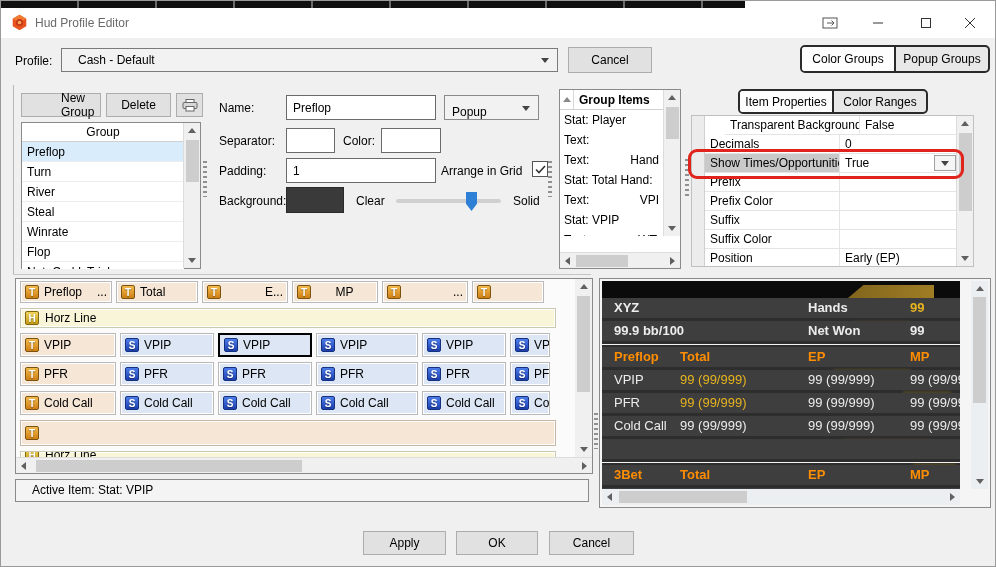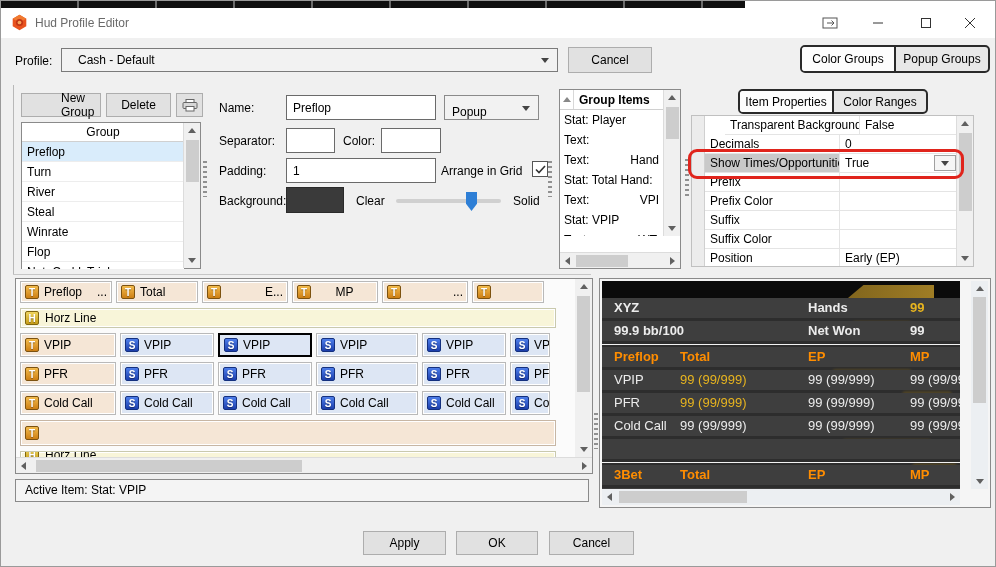--- a/index.html
+++ b/index.html
@@ -104,21 +104,21 @@
   .ecell.t { background:#f5e6d6; }
   .ecell.s { background:#dde6f4; }
   .ecell.selcell { border:2px solid #000; box-shadow:none; }
   .ecell .celllbl { flex:1; display:flex; }
   .icon-sq { width:14px; height:14px; border-radius:2px; font-size:10px; font-weight:bold; color:#fff; display:inline-flex; align-items:center; justify-content:center; flex:0 0 auto; text-shadow:0 1px 1px rgba(0,0,0,.4); }
   .icon-T { background:linear-gradient(#f3bb4d,#cd7f14); border:1px solid #7c5210; }
   .icon-S { background:linear-gradient(#4d7de9,#1c3fae); border:1px solid #14307e; }
   .icon-H { background:linear-gradient(#eed45e,#c79d17); border:1px solid #80660e; }
   .hline-row { background:#f8f5d9; border:1px solid #c9c9ad; box-shadow:inset 0 0 0 1px #ffffff; display:flex; align-items:center; gap:6px; padding:0 4px; font-size:12px; }
   .bar-row { background:#f5e6d6; border:1px solid #c7b6a4; box-shadow:inset 0 0 0 1px #ffffff; display:flex; align-items:center; gap:6px; padding:0 4px; font-size:12px; }
-  #active-item-bar { position:absolute; left:14px; top:478px; width:574px; height:23px; border:1px solid #8a8a8a; background:#f4f4f4; font-size:12px; line-height:21px; padding-left:9px; }
+  #active-item-bar { position:absolute; left:14px; top:478px; width:574px; height:23px; border:1px solid #8a8a8a; background:#f4f4f4; font-size:12px; line-height:21px; padding-left:16px; }
 
   
   #preview-panel { position:absolute; left:598px; top:277px; width:392px; height:230px; border:1px solid #8a8a8a; background:#f5f5f5; }
   #hud-dark { position:absolute; left:2px; top:2px; width:358px; height:208px; background:#2d2d2d; overflow:hidden; }
   #hud-topband { position:absolute; left:0; top:0; width:100%; height:17px; background:#0b0b0b; }
   #hud-goldtri { position:absolute; left:246px; top:4px; width:86px; height:13px; background:linear-gradient(100deg,#8e6f1f,#b08a28); clip-path:polygon(18% 0,100% 0,100% 100%,0 100%); opacity:.9; }
   .blob { position:absolute; background:#6e591f; opacity:.5; border-radius:4px; filter:blur(1px); }
   #hud-rows { position:absolute; left:0; top:17px; width:100%; }
   .hrow { position:relative; height:20px; background:#3e3e3e; margin-bottom:3px; font-size:13px; color:#ececec; }
   .hrow span { position:absolute; top:2px; white-space:nowrap; }

